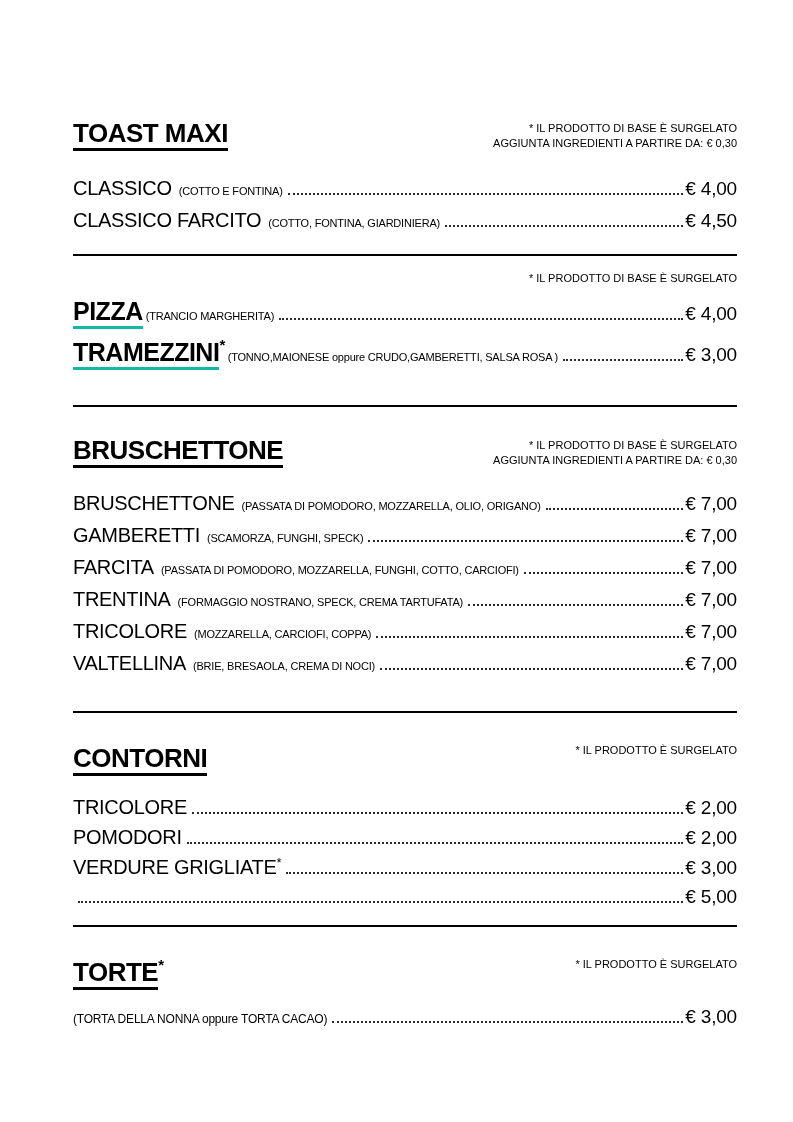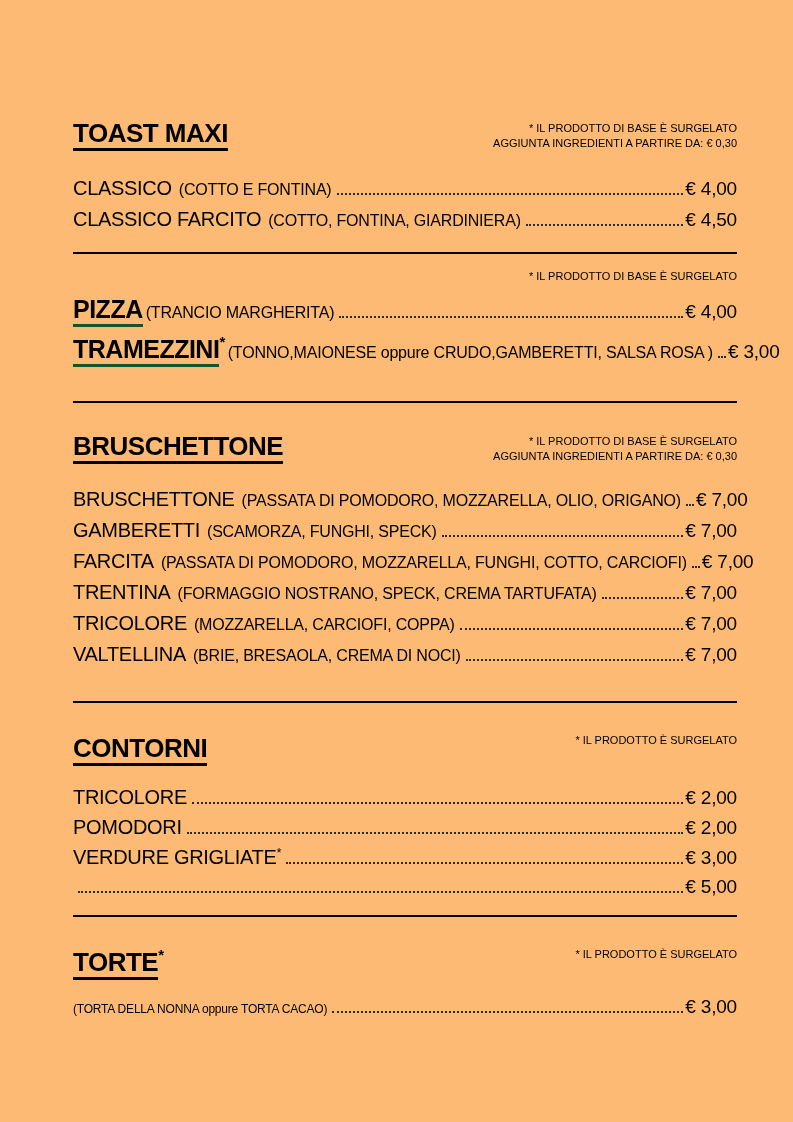--- a/index.html
+++ b/index.html
@@ -1,21 +1,21 @@
 <!DOCTYPE html>
 <html><head>
 <meta charset="utf-8">
 <style>
   html, body { margin: 0; padding: 0; background: #e8e8e8; }
   .page {
     position: relative;
     width: 793px;
     height: 1122px;
     margin: 0 auto;
-    background: #fdba74;
+    background: #ffffff;
     color: #000000;
     font-family: "Liberation Sans", sans-serif;
     box-sizing: border-box;
     padding: 118px 56px 0 73px;
     overflow: hidden;
   }
   
   .section-header {
     display: flex;
     justify-content: space-between;
@@ -54,24 +54,24 @@
     margin-bottom: 7px;
     white-space: nowrap;
     text-align: center;
   }
   .item-name { font-size: 20px; letter-spacing: -0.3px; }
   .item-name sup { font-size: 13px; vertical-align: top; line-height: 1; }
   .row-big { line-height: 30px; margin-bottom: 6px; }
   .row-big .item-name { font-size: 25px; font-weight: bold; letter-spacing: -0.5px; }
   .row-big .item-name .u {
     display: inline-block;
-    border-bottom: 3px solid #14532d;
+    border-bottom: 3px solid #14b8a6;
   }
   .row-big .item-name sup { font-size: 15px; font-weight: bold; vertical-align: top; }
-  .item-desc { font-size: 16px; margin-left: 7px; letter-spacing: -0.2px; }
+  .item-desc { font-size: 11px; margin-left: 7px; letter-spacing: -0.2px; }
   .item-desc:empty { margin-left: 0; }
   .row-big .item-desc { margin-left: 3px; }
   .leader {
     flex: 1 1 auto;
     min-width: 8px;
     border-bottom: 2px dotted #2a2a2a;
     margin: 0 2px 0 5px;
   }
   .item-price { font-size: 19px; letter-spacing: -0.2px; }
 

